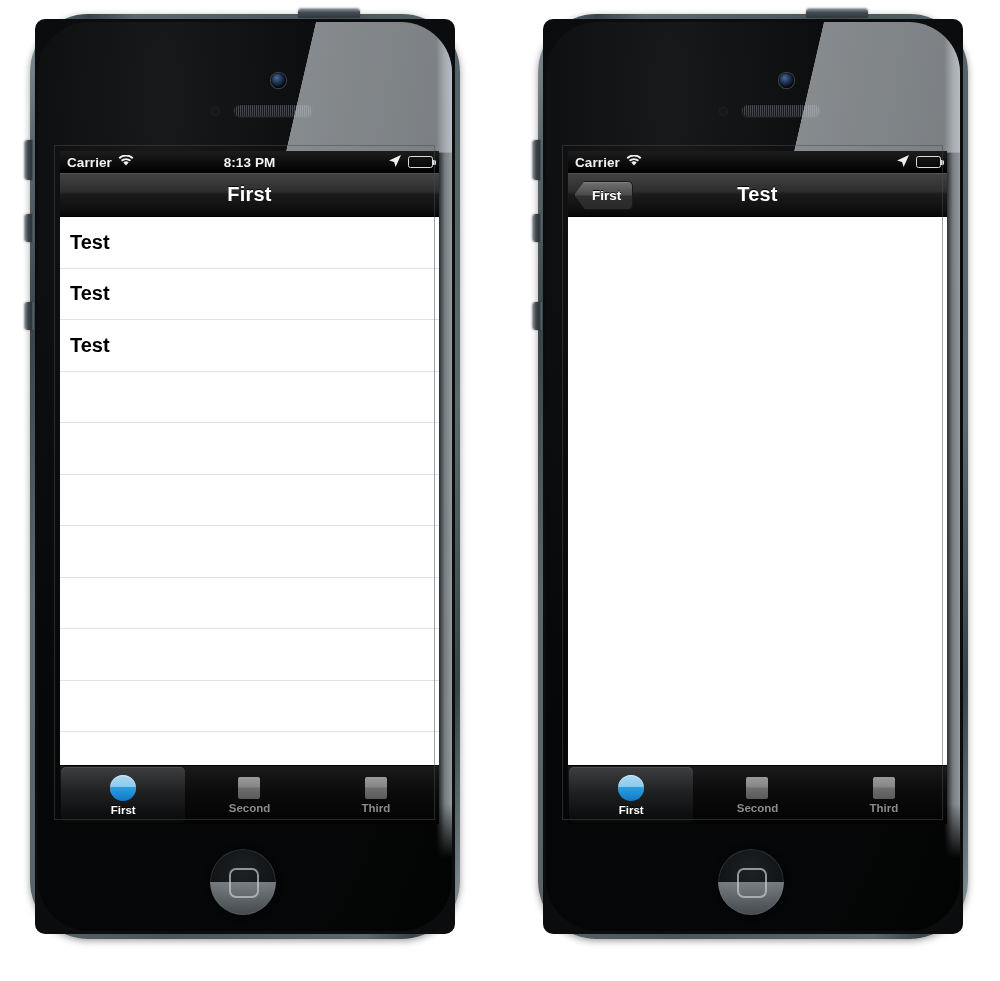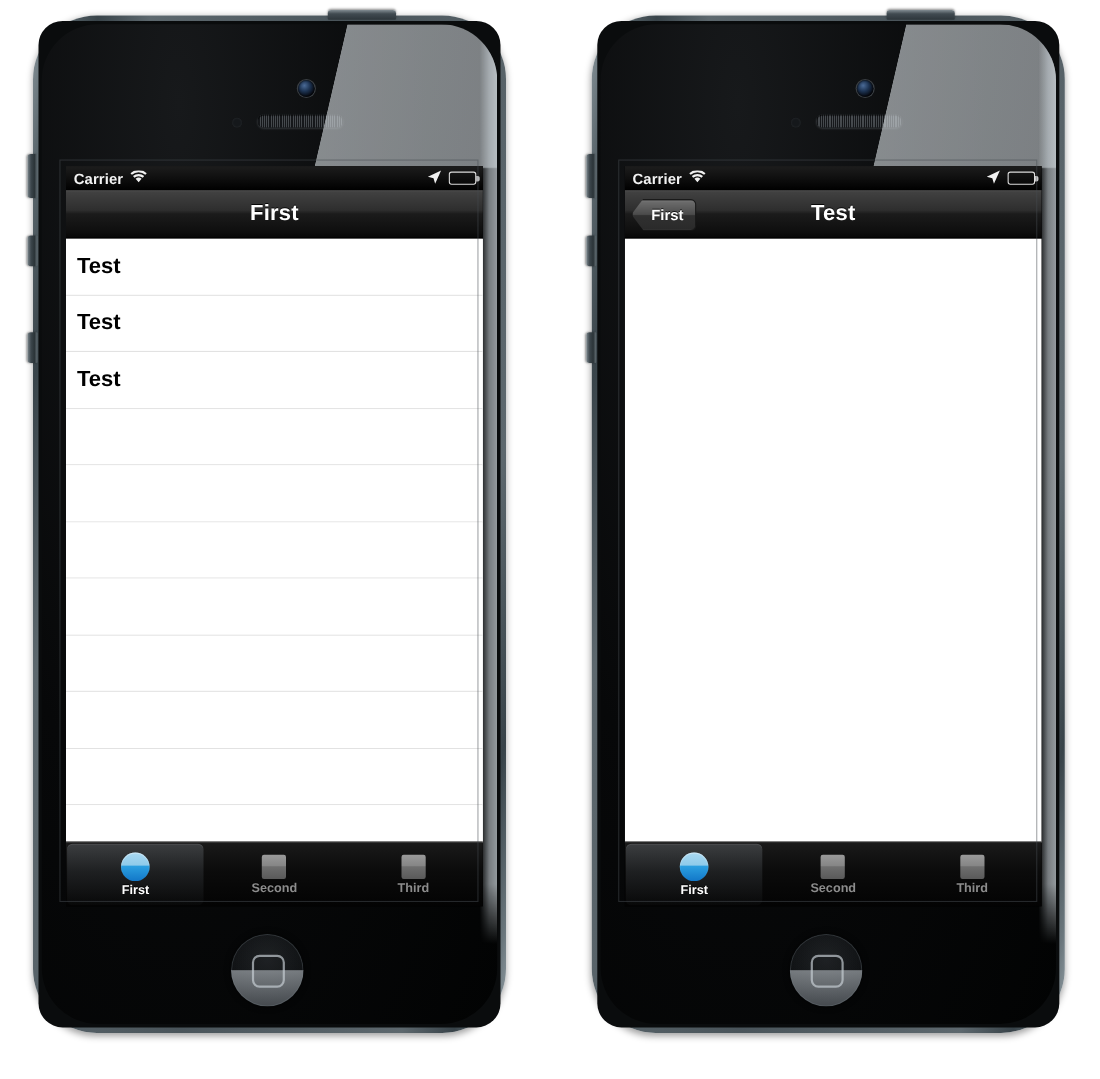--- a/index.html
+++ b/index.html
@@ -35,21 +35,21 @@
         #8e9aa0 0%, #5e6a70 4%, #39444a 10%,
         #5d686e 18%, #4a555b 50%,
         #5d686e 84%, #384349 92%, #6a767c 97%, #9aa6ac 100%);
     box-shadow: 0 2px 7px rgba(0,0,0,0.38);
   }
   
   .body-shell {
     position: absolute;
     left: 5px; top: 5px;
     width: 420px; height: 915px;
-    border-radius: 22px;
+    border-radius: 10px;
     background: #0a0c0d;
     overflow: hidden;
   }
   .body-inner {
     position: absolute;
     left: 3px; top: 3px;
     width: 414px; height: 909px;
     border-radius: 51px;
     background: radial-gradient(ellipse at 30% 8%, #17191b 0%, #070809 55%, #020303 100%);
   }
@@ -354,20 +354,21 @@
           <div class="sb-left">
             <span>Carrier</span>
             <span class="wifi-icon">
               <svg width="16" height="12" viewBox="0 0 16 12">
                 <path d="M8 10.6 L5.3 7.4 a4.3 4.3 0 0 1 5.4 0 Z" fill="#f0f0f0"></path>
                 <path d="M2.9 5.1 a7.6 7.6 0 0 1 10.2 0 l-1.3 1.5 a5.7 5.7 0 0 0 -7.6 0 Z" fill="#f0f0f0"></path>
                 <path d="M0.6 2.4 a11 11 0 0 1 14.8 0 l-1.3 1.5 a9.1 9.1 0 0 0 -12.2 0 Z" fill="#f0f0f0"></path>
               </svg>
             </span>
           </div>
+          <div class="sb-center">8:13 PM</div>
           <div class="sb-right">
             <span class="loc-icon">
               <svg width="14" height="14" viewBox="0 0 14 14">
                 <path d="M13 1 L1 6.6 L6.1 8.1 L7.6 13 Z" fill="#f0f0f0"></path>
               </svg>
             </span>
             <span class="battery">
               <span class="battery-fill"></span>
             </span>
           </div>

